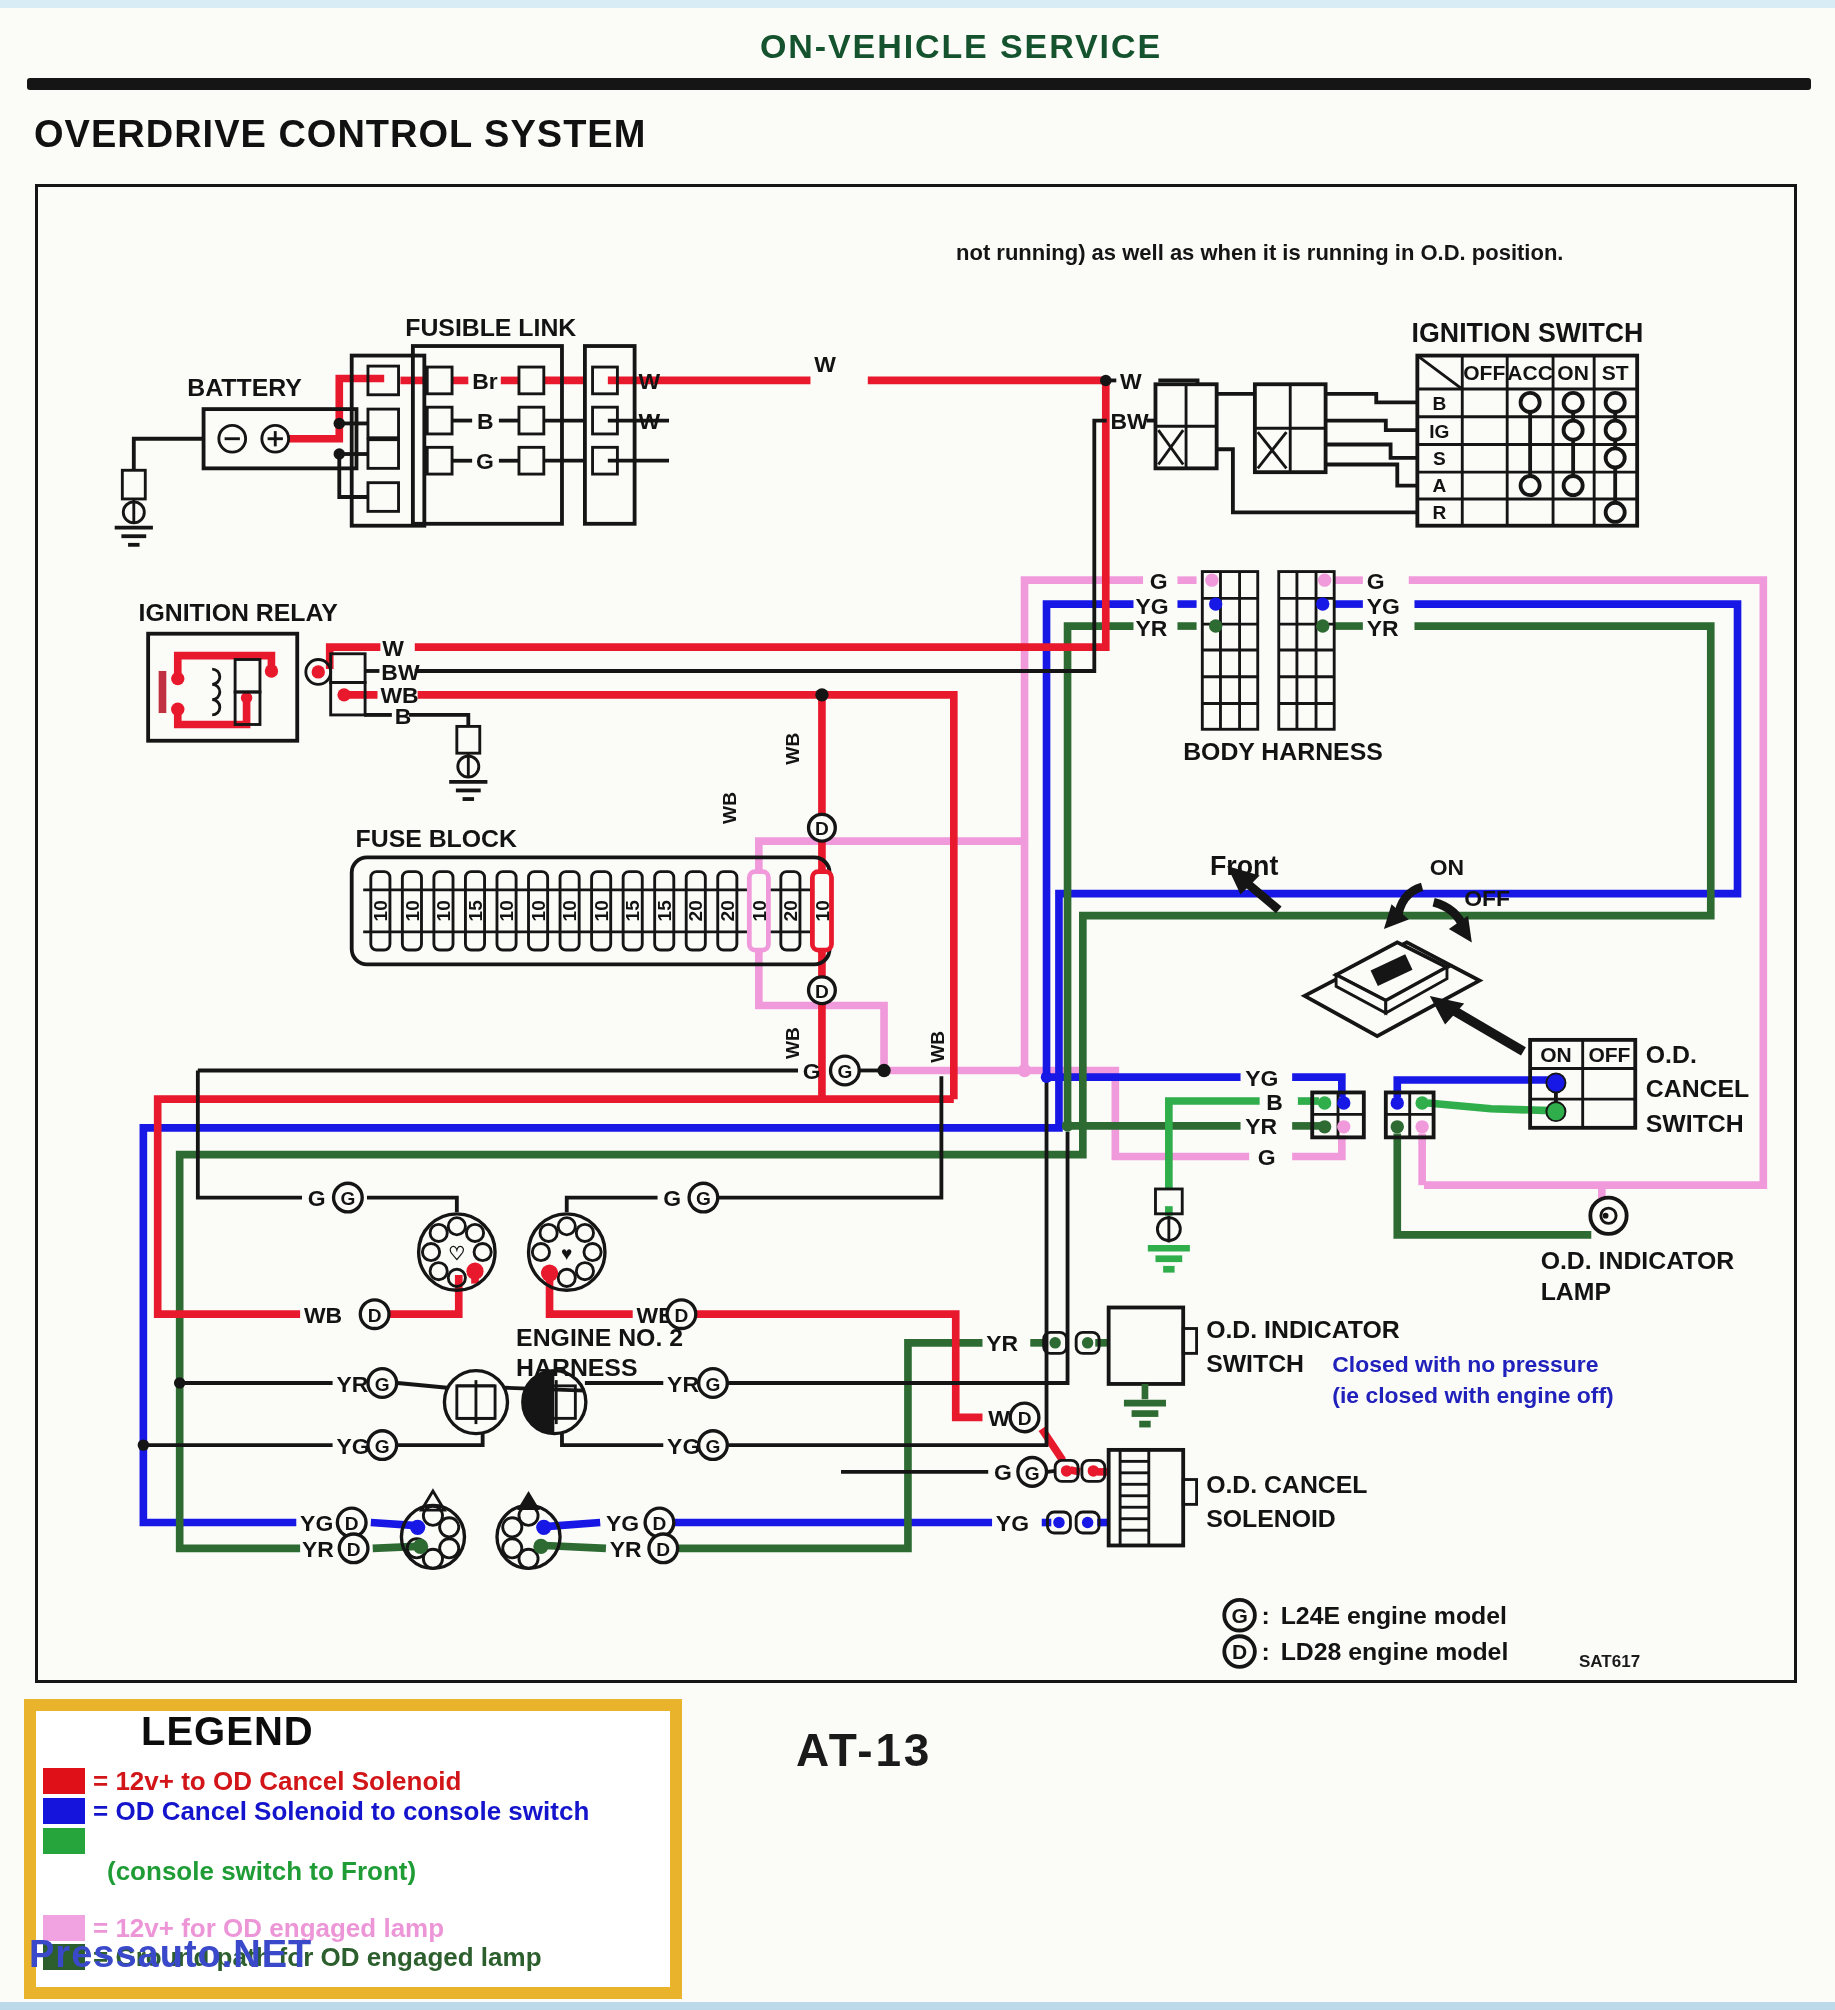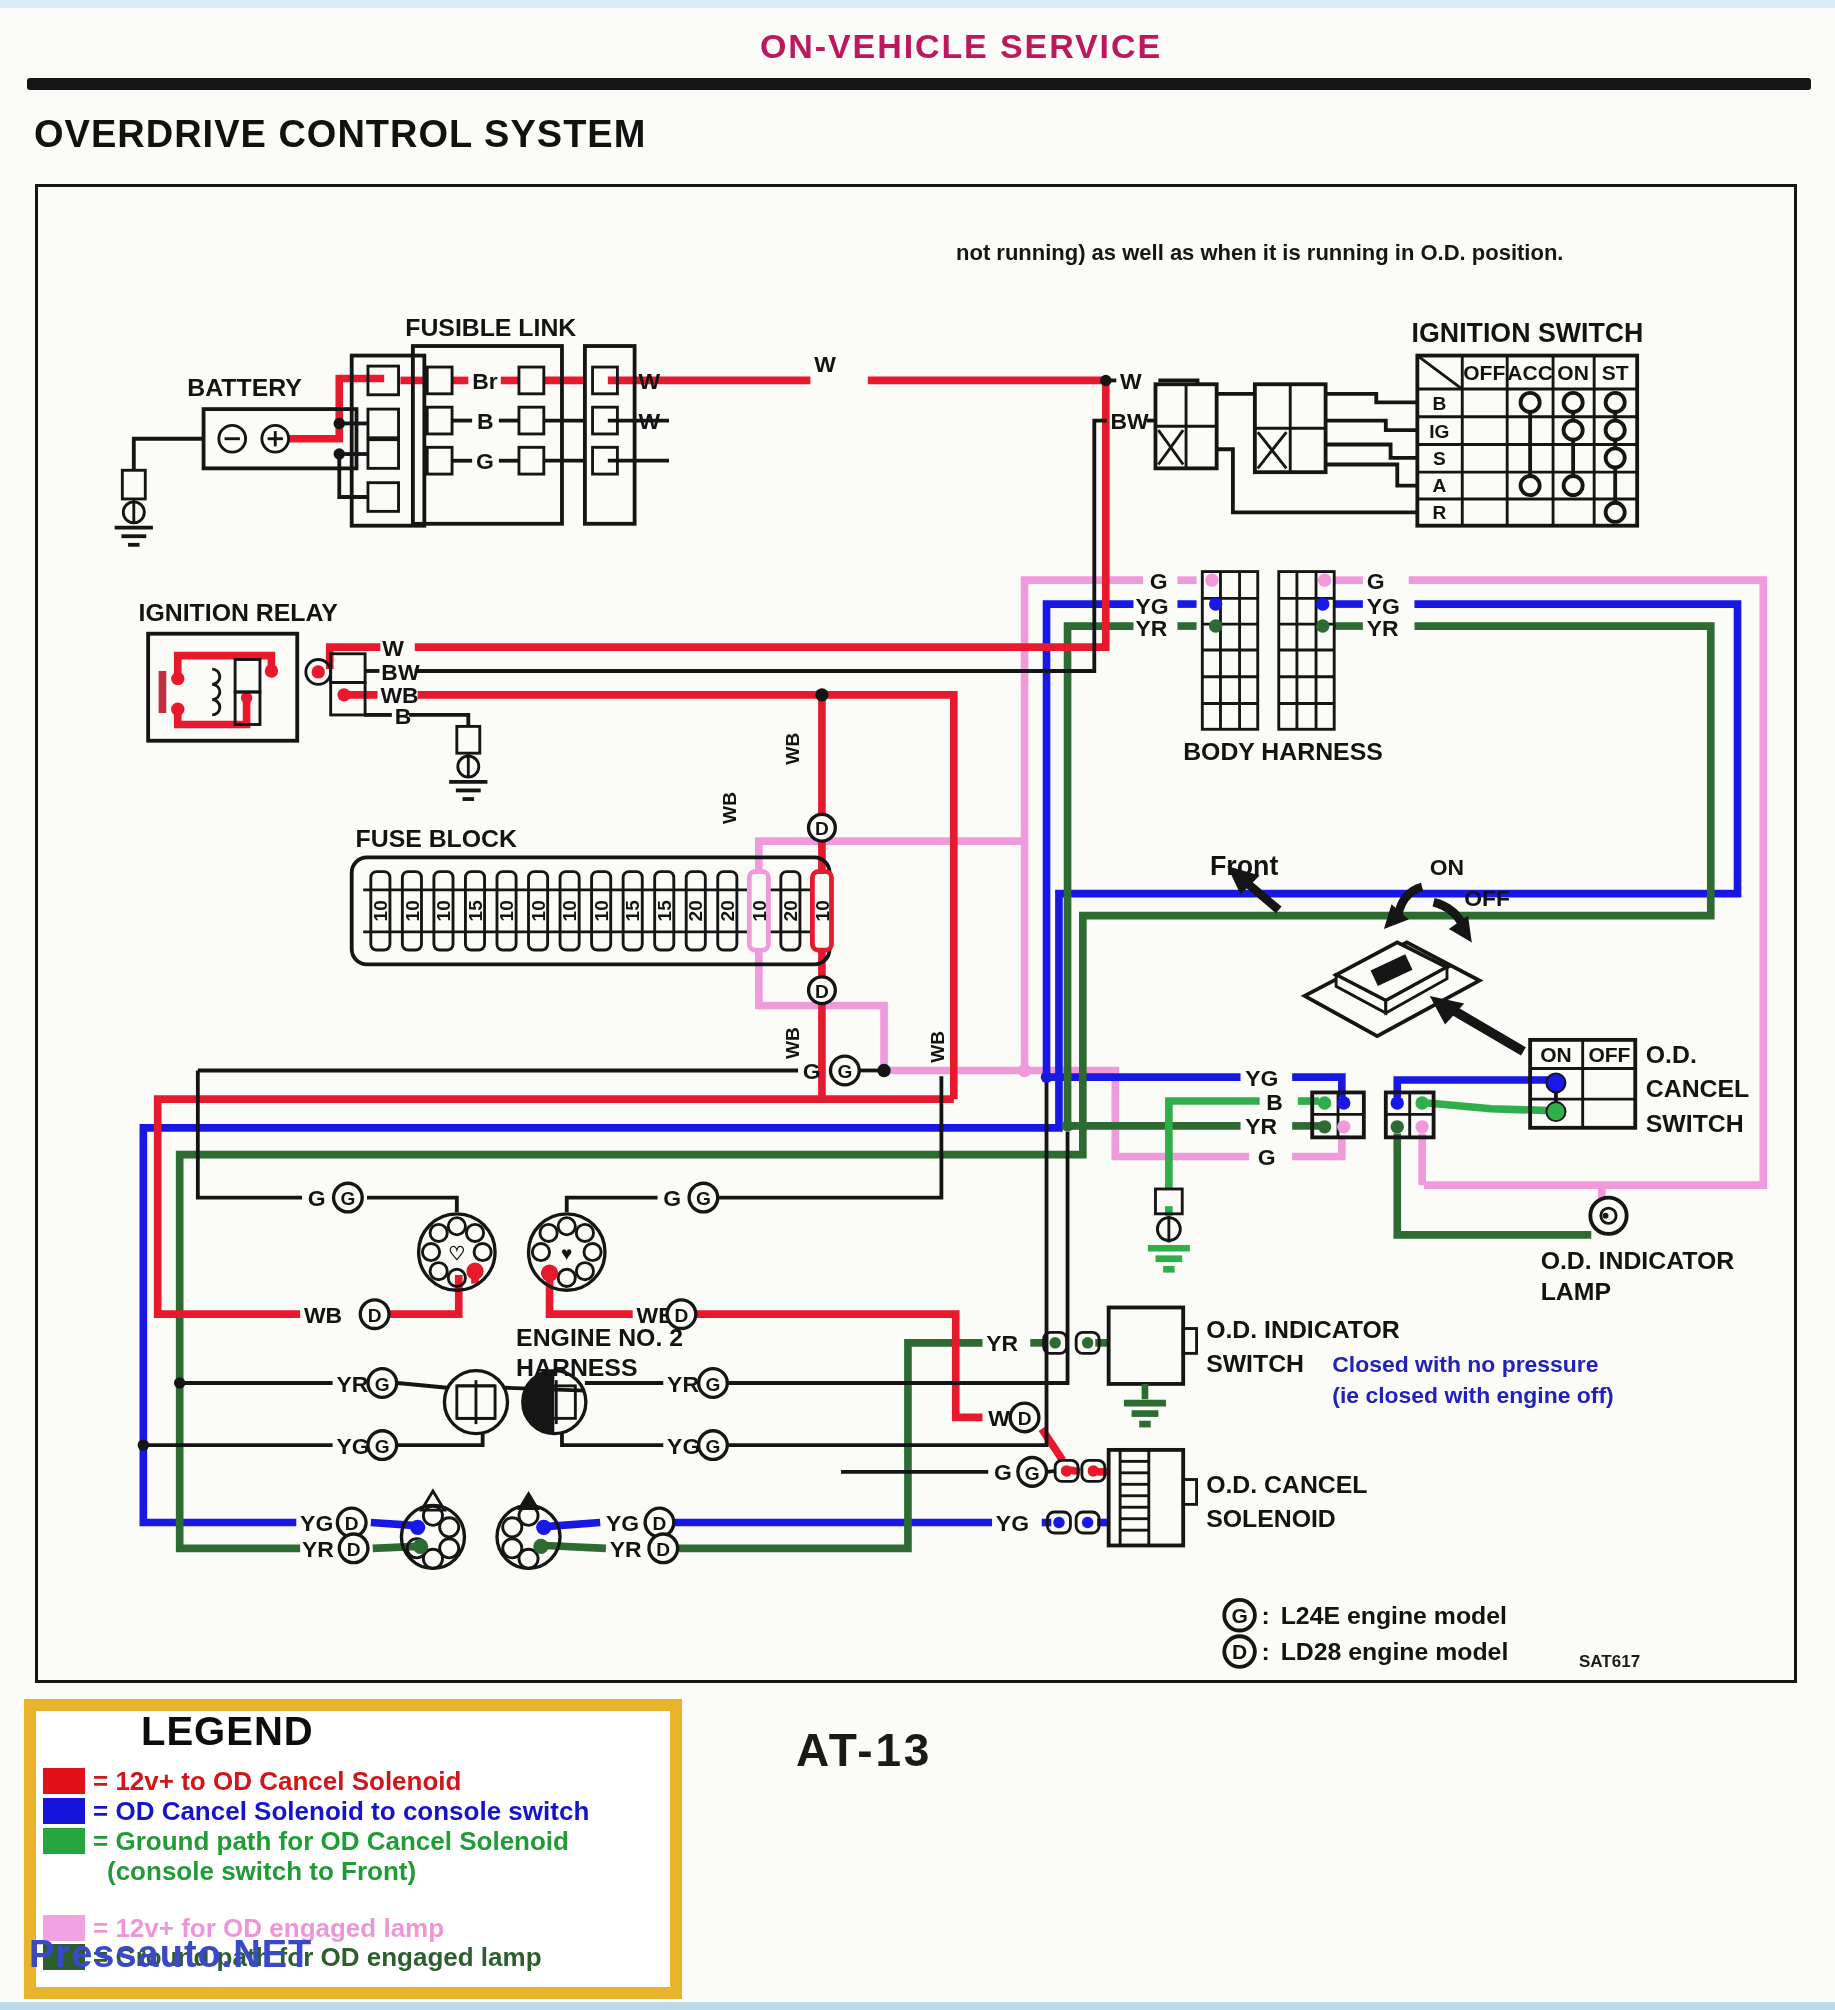--- a/index.html
+++ b/index.html
@@ -1,21 +1,21 @@
 <!DOCTYPE html>
 <html><head>
 <meta charset="utf-8">
 <style>
   html,body{margin:0;padding:0;background:#e8e8e6;}
   #page{position:relative;width:1835px;height:2010px;background:#fbfbf8;overflow:hidden;
         font-family:"Liberation Sans",sans-serif;}
   .abs{position:absolute;}
   #top-strip{left:0;top:0;width:1835px;height:7.6px;background:#d8ecf6;}
   #bottom-strip{left:0;top:2002px;width:1835px;height:8.6px;background:#bcd9ea;}
-  #doc-title{left:760px;top:27px;font-size:34px;font-weight:bold;letter-spacing:1.9px;color:#be185d;}
+  #doc-title{left:760px;top:27px;font-size:34px;font-weight:bold;letter-spacing:1.9px;color:#14532d;}
   #top-rule{left:27px;top:78px;width:1784px;height:11.5px;background:#151515;border-radius:2.9px;}
   #section-heading{left:34px;top:113px;font-size:38px;font-weight:bold;letter-spacing:1px;color:#111;}
   #diagram-frame{left:35px;top:184px;width:1756px;height:1493px;border:3.8px solid #151515;background:transparent;}
   #od-note{left:956px;top:205px;font-size:22px;font-weight:bold;color:#151515;line-height:32px;width:726px;}
   #diagram-svg{left:0;top:0;width:1835px;height:2010px;}
   #at-label{left:796px;top:1723px;font-size:46px;font-weight:bold;letter-spacing:2.9px;color:#1a1a1a;}
   #sat-label{left:1579px;top:1652px;font-size:17px;font-weight:bold;color:#1a1a1a;}
   
   #legend-box{left:24px;top:1699px;width:658px;height:300px;background:#fff;border:12.4px solid #e9b42c;box-sizing:border-box;}
   #legend-title{left:141px;top:1709px;font-size:40px;font-weight:bold;color:#0c0c0c;letter-spacing:1px;}
@@ -658,21 +658,20 @@
   <div class="abs" id="sat-label">SAT617</div>
   <div class="abs" id="at-label">AT-13</div>
 
   <div class="abs" id="legend-box"></div>
   <div class="abs" id="legend-title">LEGEND</div>
   <div class="abs lg-swatch" style="left:43px;top:1768px;background:#e01018;"></div>
   <div class="abs lg-text" style="left:93px;top:1766px;color:#d21518;">= 12v+ to OD Cancel Solenoid</div>
   <div class="abs lg-swatch" style="left:43px;top:1798px;background:#1414dd;"></div>
   <div class="abs lg-text" style="left:93px;top:1796px;color:#1414cc;">= OD Cancel Solenoid to console switch</div>
   <div class="abs lg-swatch" style="left:43px;top:1828px;background:#27a53d;"></div>
-  <div class="abs lg-text" style="left:93px;top:1826px;color:#1f9c35;">= Ground path for OD Cancel Solenoid</div>
   <div class="abs lg-text" style="left:107px;top:1856px;color:#1f9c35;">(console switch to Front)</div>
   <div class="abs lg-swatch" style="left:43px;top:1915px;background:#f0a3e0;"></div>
   <div class="abs lg-text" style="left:93px;top:1913px;color:#ec96d8;">= 12v+ for OD engaged lamp</div>
   <div class="abs lg-swatch" style="left:43px;top:1944px;background:#2c5f2d;"></div>
   <div class="abs lg-text" style="left:93px;top:1942px;color:#2c5f2d;">= Ground path for OD engaged lamp</div>
   <div class="abs" id="watermark">Pressauto.NET</div>
 
   <div class="abs" id="bottom-strip"></div>
 </div>
 

